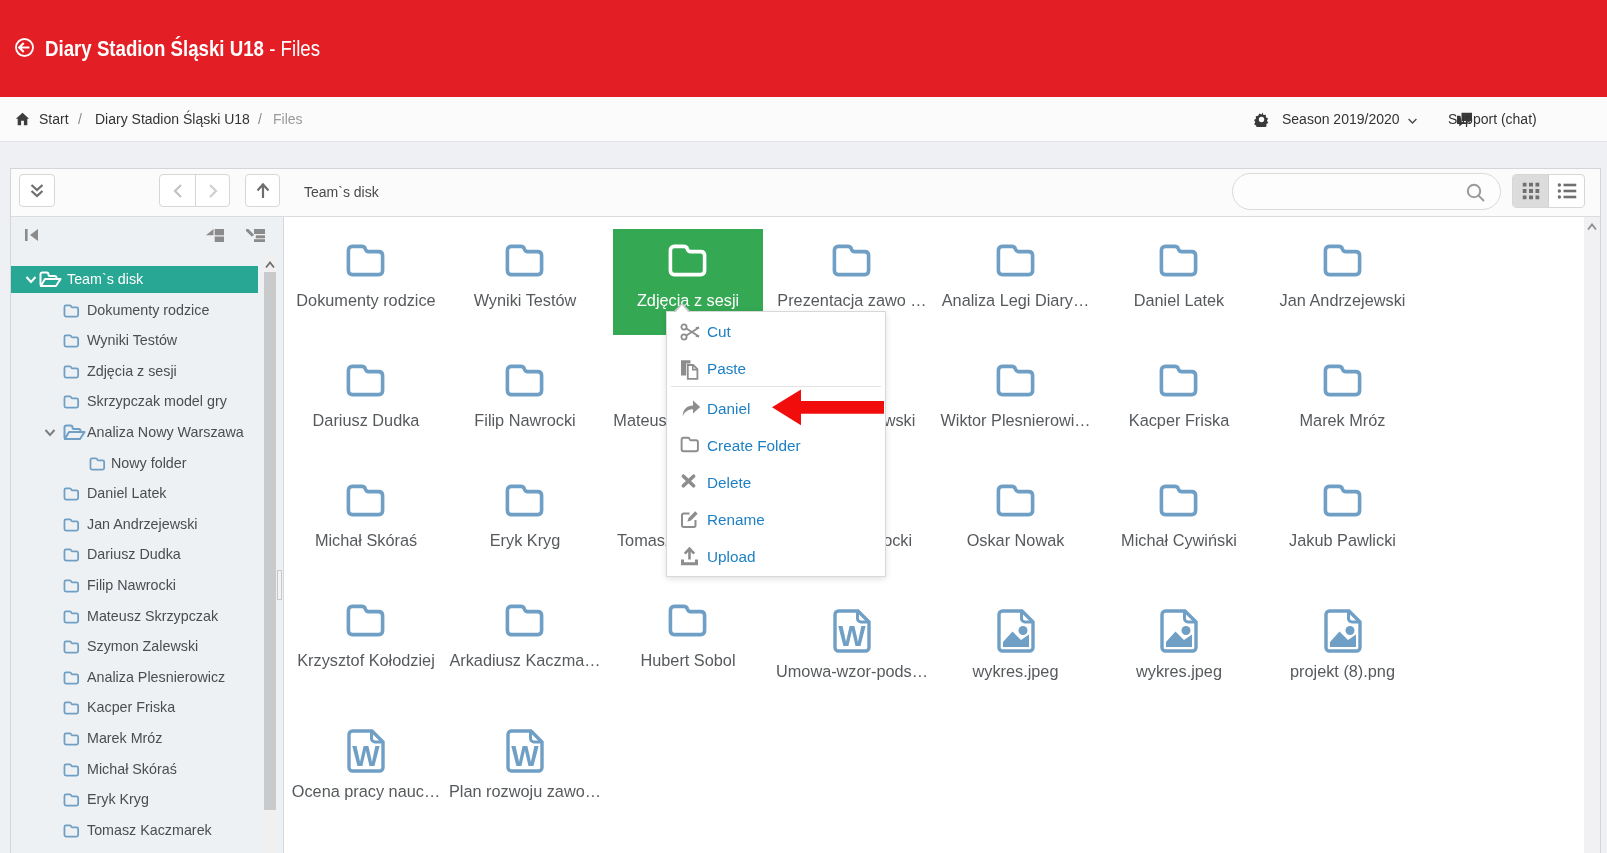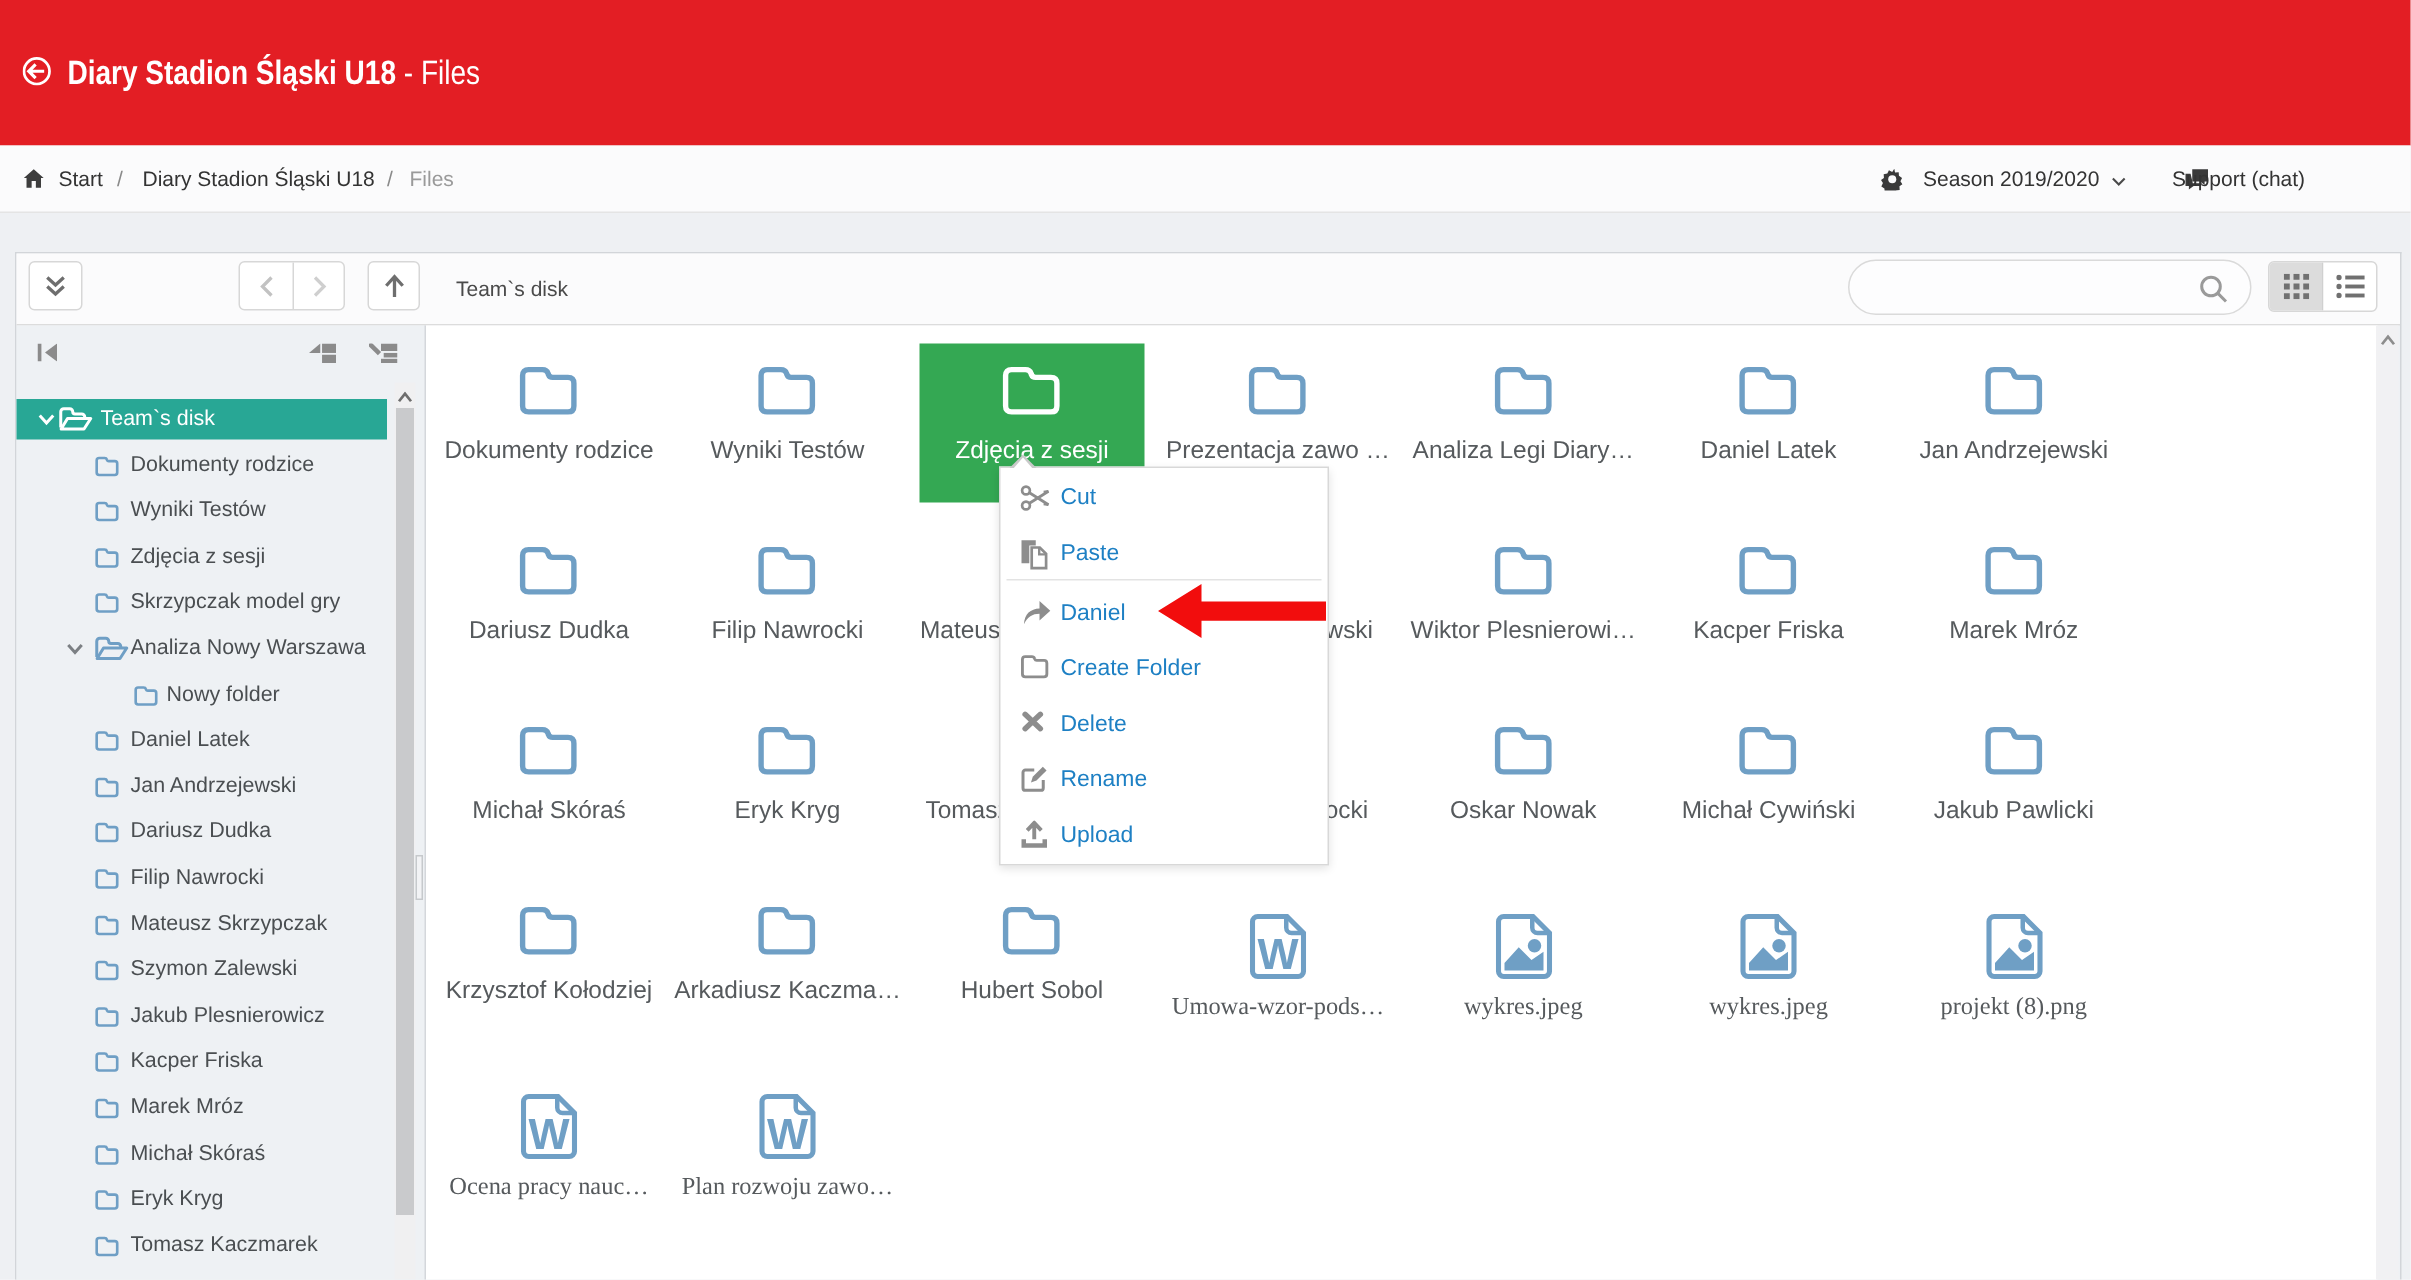--- a/index.html
+++ b/index.html
@@ -49,21 +49,21 @@
 
 
 .main { position:absolute; left:273px; top:48px; width:1301px; bottom:0; background:#fff; overflow:hidden; }
 .mscroll { position:absolute; right:1px; top:48px; width:15px; bottom:0; background:#f1f1f3; }
 
 
 .cell { position:absolute; width:150px; height:106px; }
 .cell .ic { position:absolute; left:50%; top:14px; transform:translateX(-50%); }
 .cell.file .ic { top:20px; }
 .cell .nm { position:absolute; left:-8px; right:-8px; top:61px; line-height:20px; text-align:center; font-size:16.3px; color:#565a5d; white-space:nowrap; overflow:hidden; }
-.cell.file .nm { top:72px;font-family:Liberation Serif, serif; }
+.cell.file .nm { top:72px; }
 .cell.sel { background:#34a853; }
 .cell.sel .nm { color:#fff; }
 
 
 .menu { position:absolute; left:666px; top:311px; width:220px; height:266px; background:#fff; border:1px solid #d8d8d8; box-shadow:0 2px 6px rgba(0,0,0,0.12); z-index:30; }
 .notch1 { position:absolute; left:673px; top:303px; width:0; height:0; border-left:9px solid transparent; border-right:9px solid transparent; border-bottom:9px solid #c9c9c9; z-index:31; }
 .notch2 { position:absolute; left:674.5px; top:305px; width:0; height:0; border-left:7.5px solid transparent; border-right:7.5px solid transparent; border-bottom:8px solid #fff; z-index:32; }
 .mi { position:absolute; left:0; width:100%; height:37px; }
 .mi .mic { position:absolute; left:13px; top:9px; width:20px; height:20px; }
 .mi .mtx { position:absolute; left:40px; top:0; line-height:37px; font-size:15.3px; color:#1e80c4; }
@@ -303,21 +303,21 @@
             </svg>
           </span>
           <span style="position:absolute;left:76px">Szymon Zalewski</span>
         </div>
         <div class="trow" style="top:445.8px;left:0;right:0;color:#4a4e51">
           <span style="position:absolute;left:52px;top:8px">
             <svg width="17" height="14" viewBox="0 0 42 35">
               <path d="M3.4 27.6 V7.4 Q3.4 3.4 7.4 3.4 H16.6 Q19.6 3.4 20.3 5.8 L20.6 6.7 Q21.3 8.6 23.4 8.6 H33.6 Q37.6 8.6 37.6 12.6 V27.6 Q37.6 31.6 33.6 31.6 H7.4 Q3.4 31.6 3.4 27.6 Z" fill="none" stroke="#6f9fc5" stroke-width="4.4"></path>
             </svg>
           </span>
-          <span style="position:absolute;left:76px">Jakub Plesnierowicz</span>
+          <span style="position:absolute;left:76px">Analiza Plesnierowicz</span>
         </div>
         <div class="trow" style="top:476.40000000000003px;left:0;right:0;color:#4a4e51">
           <span style="position:absolute;left:52px;top:8px">
             <svg width="17" height="14" viewBox="0 0 42 35">
               <path d="M3.4 27.6 V7.4 Q3.4 3.4 7.4 3.4 H16.6 Q19.6 3.4 20.3 5.8 L20.6 6.7 Q21.3 8.6 23.4 8.6 H33.6 Q37.6 8.6 37.6 12.6 V27.6 Q37.6 31.6 33.6 31.6 H7.4 Q3.4 31.6 3.4 27.6 Z" fill="none" stroke="#6f9fc5" stroke-width="4.4"></path>
             </svg>
           </span>
           <span style="position:absolute;left:76px">Kacper Friska</span>
         </div>
         <div class="trow" style="top:507px;left:0;right:0;color:#4a4e51">

